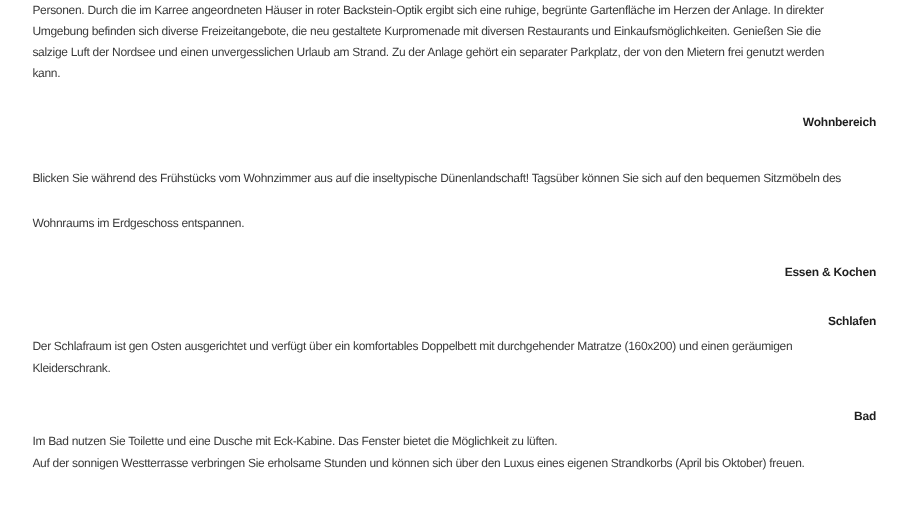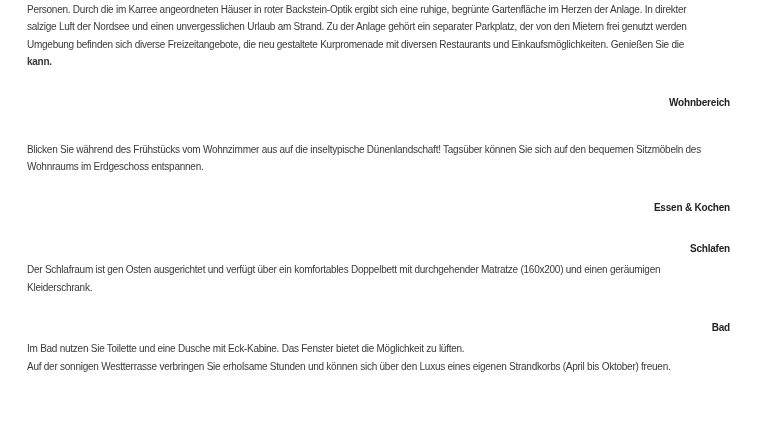--- a/index.html
+++ b/index.html
@@ -44,30 +44,30 @@
     margin: 0;
   }
 </style>
 </head>
 <body>
 
 <div class="page" style="background: rgb(255, 255, 255);">
 
   <div class="paragraph">
     <div class="line" style="color: rgb(58, 58, 58);">Personen. Durch die im Karree angeordneten Häuser in roter Backstein-Optik ergibt sich eine ruhige, begrünte Gartenfläche im Herzen der Anlage. In direkter</div>
+    <div class="line" style="color: rgb(58, 58, 58);">Umgebung befinden sich diverse Freizeitangebote, die neu gestaltete Kurpromenade mit diversen Restaurants und Einkaufsmöglichkeiten. Genießen Sie die</div>
     <div class="line" style="color: rgb(58, 58, 58);">salzige Luft der Nordsee und einen unvergesslichen Urlaub am Strand. Zu der Anlage gehört ein separater Parkplatz, der von den Mietern frei genutzt werden</div>
-    <div class="line" style="color: rgb(58, 58, 58);">Umgebung befinden sich diverse Freizeitangebote, die neu gestaltete Kurpromenade mit diversen Restaurants und Einkaufsmöglichkeiten. Genießen Sie die</div>
-    <div class="line" style="color: rgb(58, 58, 58); font-weight: bold;">kann.</div>
+    <div class="line" style="color: rgb(58, 58, 58);">kann.</div>
   </div>
 
   <div class="section">
     <div class="section-heading" style="color: rgb(31, 31, 31);">Wohnbereich</div>
     <div class="paragraph">
       <div class="line" style="color: rgb(58, 58, 58); margin-top: 29px;">Blicken Sie während des Frühstücks vom Wohnzimmer aus auf die inseltypische Dünenlandschaft! Tagsüber können Sie sich auf den bequemen Sitzmöbeln des</div>
-      <div class="line" style="color: rgb(58, 58, 58);">Wohnraums im Erdgeschoss entspannen.</div>
+      <div class="line" style="color: rgb(58, 58, 58); margin-top: 20px;">Wohnraums im Erdgeschoss entspannen.</div>
     </div>
   </div>
 
   <div class="section">
     <div class="section-heading" style="color: rgb(31, 31, 31);">Essen &amp; Kochen</div>
   </div>
 
   <div class="section">
     <div class="section-heading" style="color: rgb(31, 31, 31);">Schlafen</div>
     <div class="paragraph">

